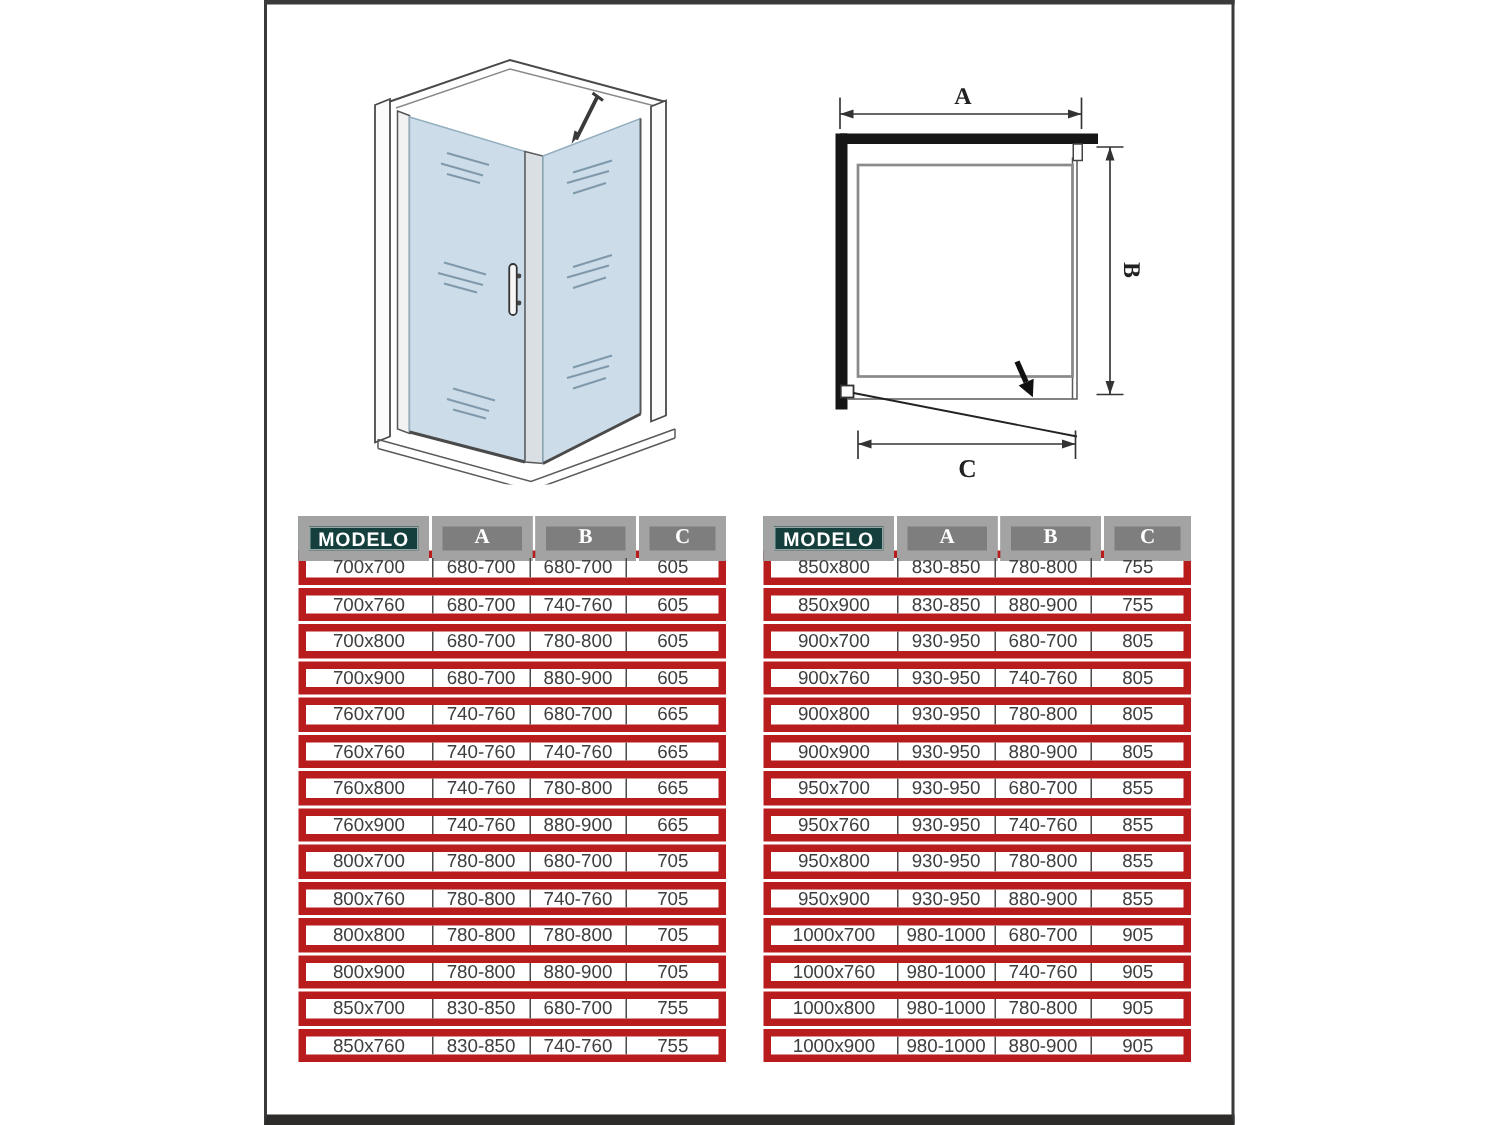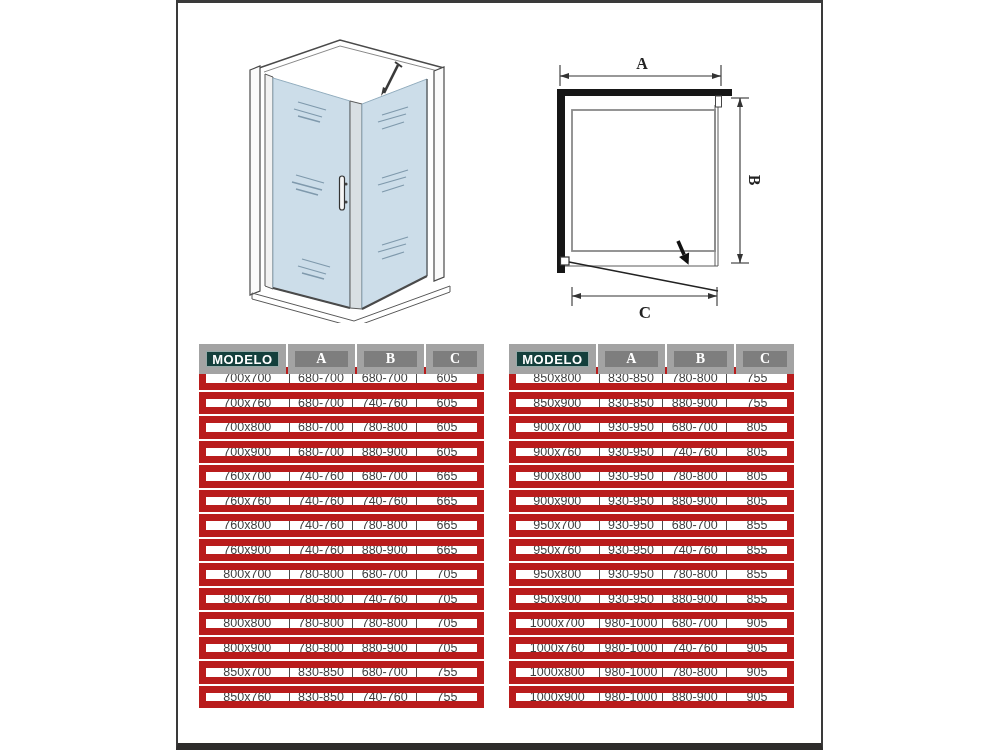--- a/index.html
+++ b/index.html
@@ -31,21 +31,21 @@
     border:7px solid #a3a3a3;
   }
   .head-cell.modelo {
     background:var(--header-teal,#143f3c);
     font-family:"Liberation Sans", sans-serif; font-weight:600; font-size:13px;
     letter-spacing:0.6px; box-shadow:inset 0 0 0 1px rgba(255,255,255,0.55);
   }
 
   .body-row {
     display:grid; grid-template-columns:30.5% 23.5% 23.5% 22.5%;
-    height:22.5px; margin-bottom:2px; border:7px solid #b91c1c; background:#fff;
+    height:22.5px; margin-bottom:2px; border:5px solid #b91c1c; background:#fff;
   }
   .cell {
     display:flex; align-items:center; justify-content:center;
     font-size:12.5px; color:#3f3f3f; border-left:1px solid #4b4b4b;
     white-space:nowrap; overflow:hidden;
   }
   .cell:first-child { border-left:none; }
 </style>
 </head>
 <body>

